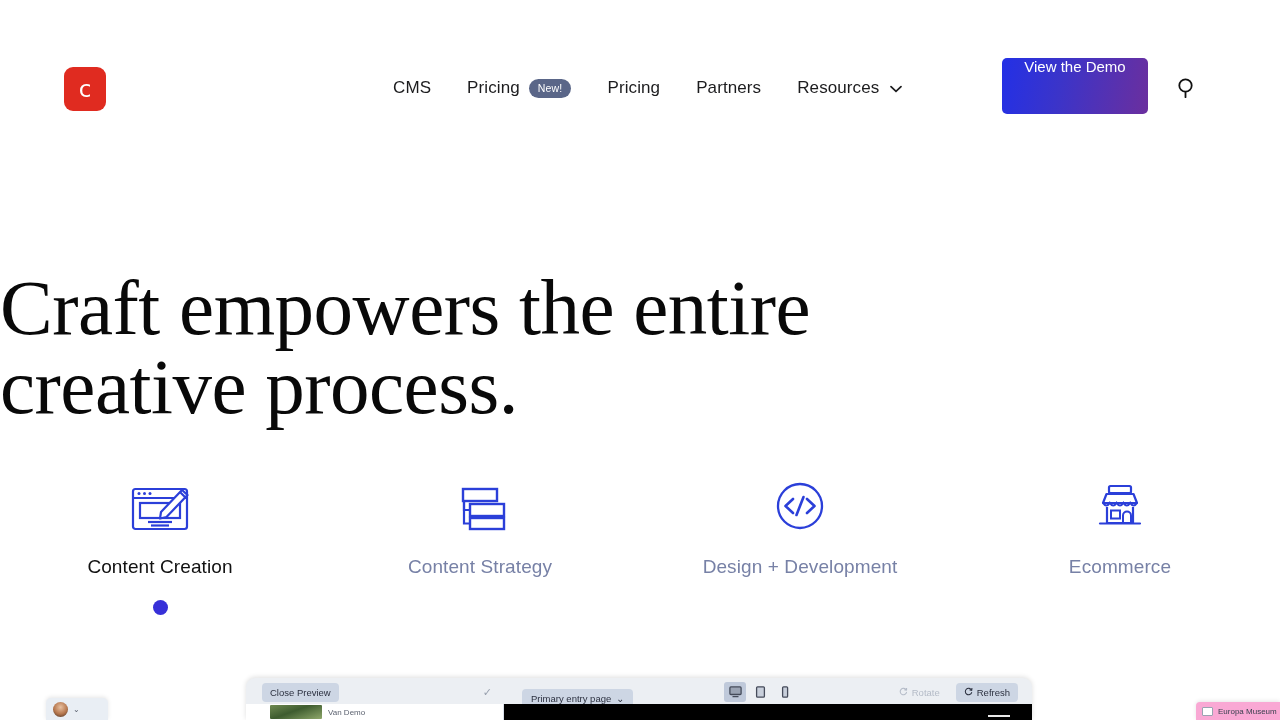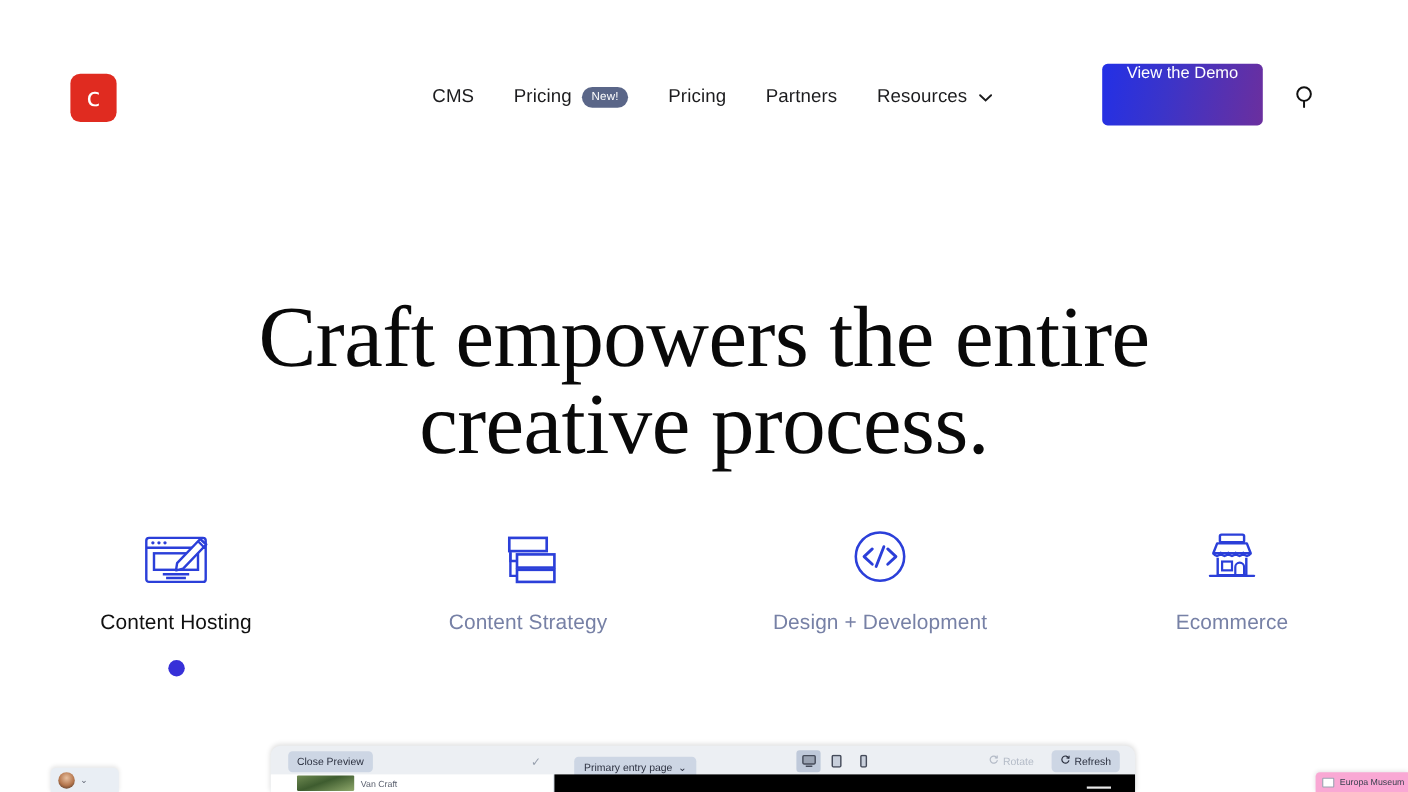--- a/index.html
+++ b/index.html
@@ -61,22 +61,20 @@
   }
   .search-btn {
     position:absolute; left:1172px; top:73px;
     width:30px; height:30px; cursor:pointer;
     display:flex; align-items:center; justify-content:center;
   }
 
   
   .hero {
     position:absolute; top:268px; left:0; width:1224px;
-    text-align:center;
-    margin-left:28px;
   }
   .hero h1 {
     font-family:"Liberation Serif", serif;
     font-size:79px; line-height:1.0;
     font-weight:400; color:#090909;
     letter-spacing:-0.5px;
   }
 
   
   .features {
@@ -258,21 +256,21 @@
           <circle cx="15" cy="15.5" r="1.5" fill="#2B3FD9"></circle>
           <circle cx="20.5" cy="15.5" r="1.5" fill="#2B3FD9"></circle>
           <circle cx="26" cy="15.5" r="1.5" fill="#2B3FD9"></circle>
           <rect x="16" y="25" width="40" height="15" stroke="#2B3FD9" stroke-width="2.2" fill="none"></rect>
           <line x1="24" y1="44" x2="48" y2="44" stroke="#2B3FD9" stroke-width="2.2"></line>
           <line x1="27" y1="47.5" x2="45" y2="47.5" stroke="#2B3FD9" stroke-width="2.2"></line>
           <path d="M37 34 L58 12 L63.5 17 L42.5 39 L36 40.5 Z" stroke="#2B3FD9" stroke-width="2.2" fill="#fff" stroke-linejoin="round"></path>
           <line x1="56.5" y1="14.5" x2="61.5" y2="19.5" stroke="#2B3FD9" stroke-width="2.2"></line>
         </svg>
       </div>
-      <div class="feature-label">Content Hosting</div>
+      <div class="feature-label">Content Creation</div>
       <div class="feature-dot"></div>
     </div>
 
     <div class="feature">
       <div class="feature-icon">
         <svg width="72" height="56" viewBox="0 0 72 56">
           <rect x="19" y="11" width="34" height="12" stroke="#2B3FD9" stroke-width="2.4" fill="none"></rect>
           <rect x="26" y="26" width="34" height="12" stroke="#2B3FD9" stroke-width="2.4" fill="none"></rect>
           <rect x="26" y="40" width="34" height="11" stroke="#2B3FD9" stroke-width="2.4" fill="none"></rect>
           <path d="M20 24 L20 32 L26 32" stroke="#2B3FD9" stroke-width="2.2" fill="none"></path>
@@ -365,21 +363,21 @@
               </svg>
           </span>
           <span>Refresh</span>
         </div>
       </div>
     </div>
 
     <div class="pv-body">
       <div class="pv-body-left">
         <div class="thumb"></div>
-        <div class="thumb-cap">Van Craft</div>
+        <div class="thumb-cap">Van Demo</div>
       </div>
       <div class="pv-body-right"></div>
     </div>
   </div>
 
   <div class="chip-avatar">
     <div class="avatar-img"></div>
     <span style="font-size:8px;color:#5c6270">⌄</span>
   </div>
 

